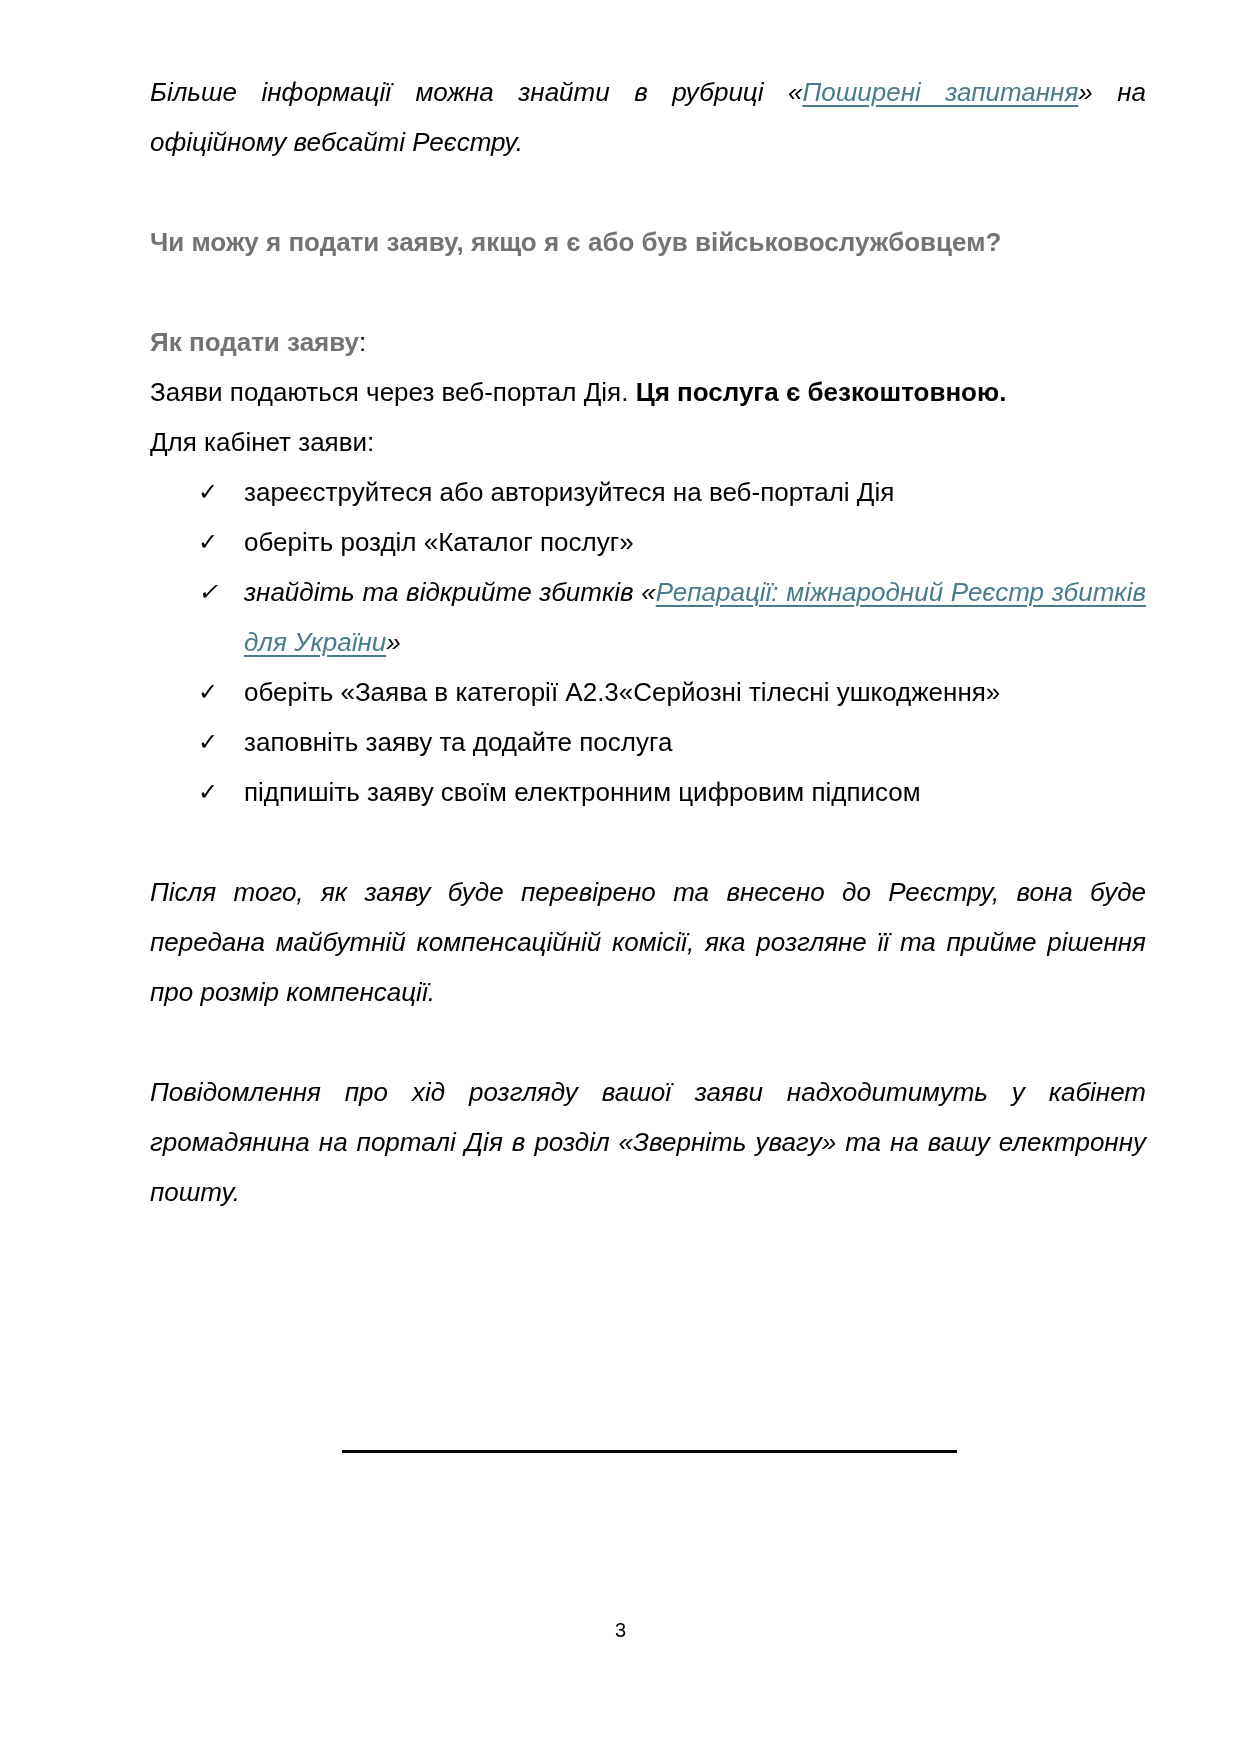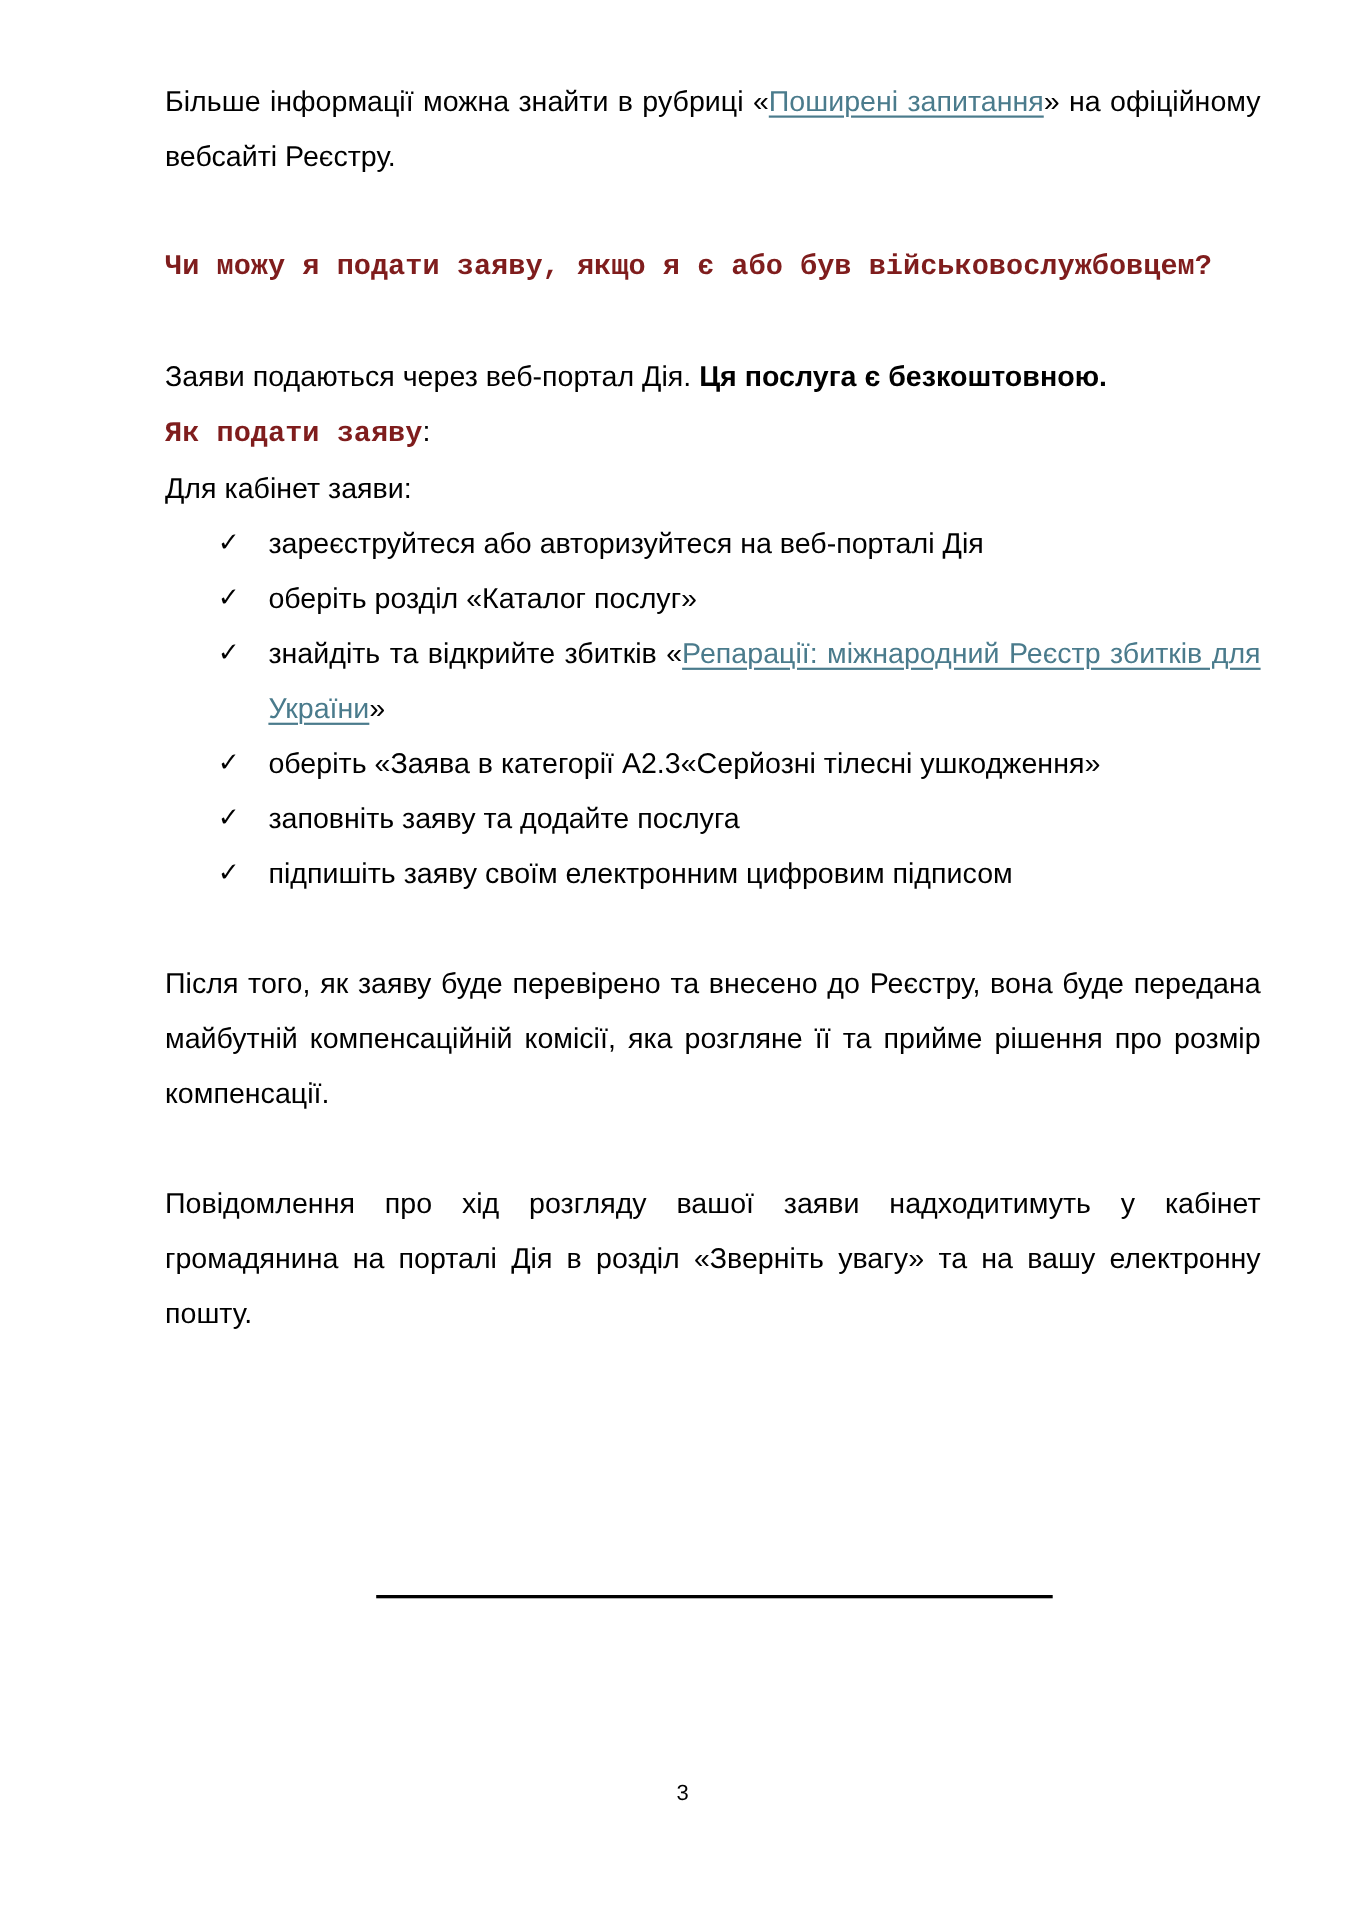--- a/index.html
+++ b/index.html
@@ -22,25 +22,25 @@
       width: 996px;
     }
     p, .line {
       margin: 0;
       font-size: 26px;
       line-height: 50px;
     }
     .justify {
       text-align: justify;
       text-align-last: auto;
+      font-style: italic;
     }
     .heading {
-      color: #7f1d1d;
+      color: #737373;
       font-weight: bold;
-      font-family: Liberation Mono, monospace;
     }
     .link {
       color: #4a7b8c;
       text-decoration: underline;
       text-underline-offset: 4px;
       text-decoration-thickness: 2px;
       cursor: pointer;
     }
     .bold {
       font-weight: bold;
@@ -90,22 +90,22 @@
 <div class="page">
 
   <p class="justify"><span>Більше інформації можна знайти в рубриці «</span><span class="link">Поширені запитання</span><span>» на офіційному вебсайті Реєстру.</span></p>
 
   <div class="gap"></div>
 
   <p class="heading">Чи можу я подати заяву, якщо я є або був військовослужбовцем?</p>
 
   <div class="gap"></div>
 
+  <p><span class="heading">Як подати заяву</span><span>:</span></p>
   <p><span>Заяви подаються через веб-портал Дія. </span><span class="bold">Ця послуга є безкоштовною.</span></p>
-  <p><span class="heading">Як подати заяву</span><span>:</span></p>
   <p>Для кабінет заяви:</p>
 
   <ul class="checklist">
     <li>
       <span class="check">✓</span>
       <span>зареєструйтеся або авторизуйтеся на веб-порталі Дія</span>
     </li>
     <li>
       <span class="check">✓</span>
       <span>оберіть розділ «Каталог послуг»</span>

